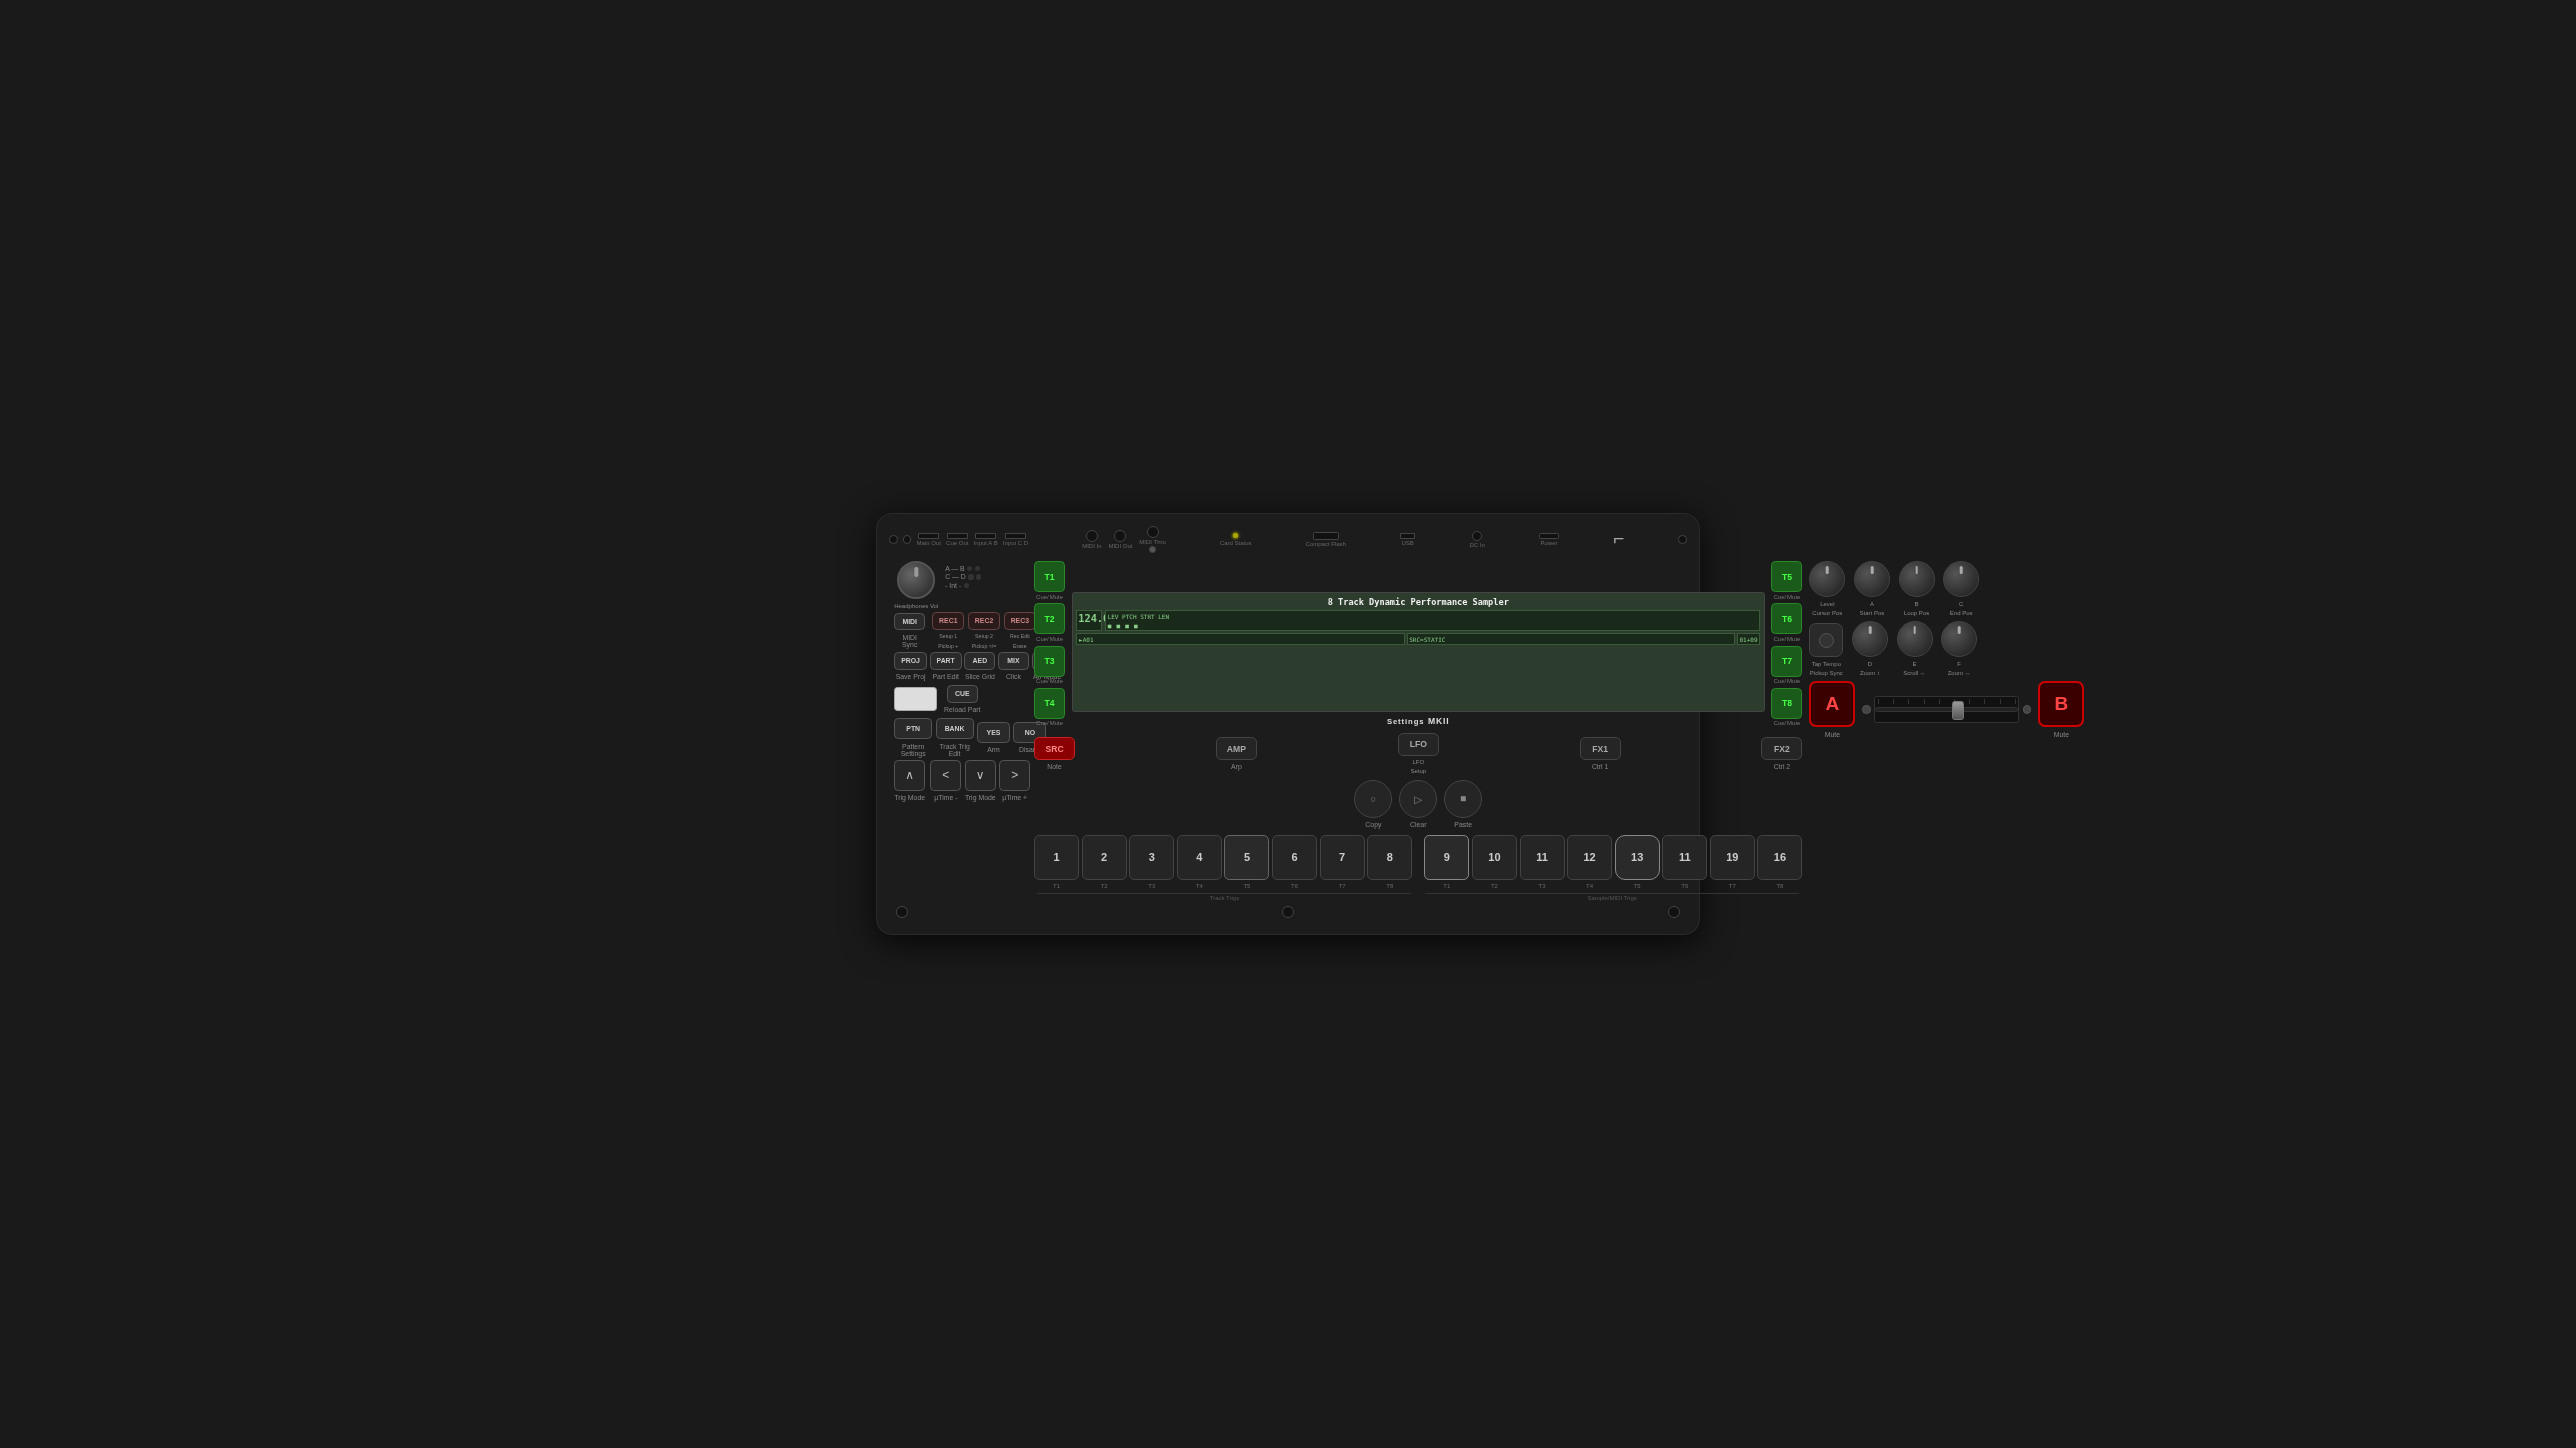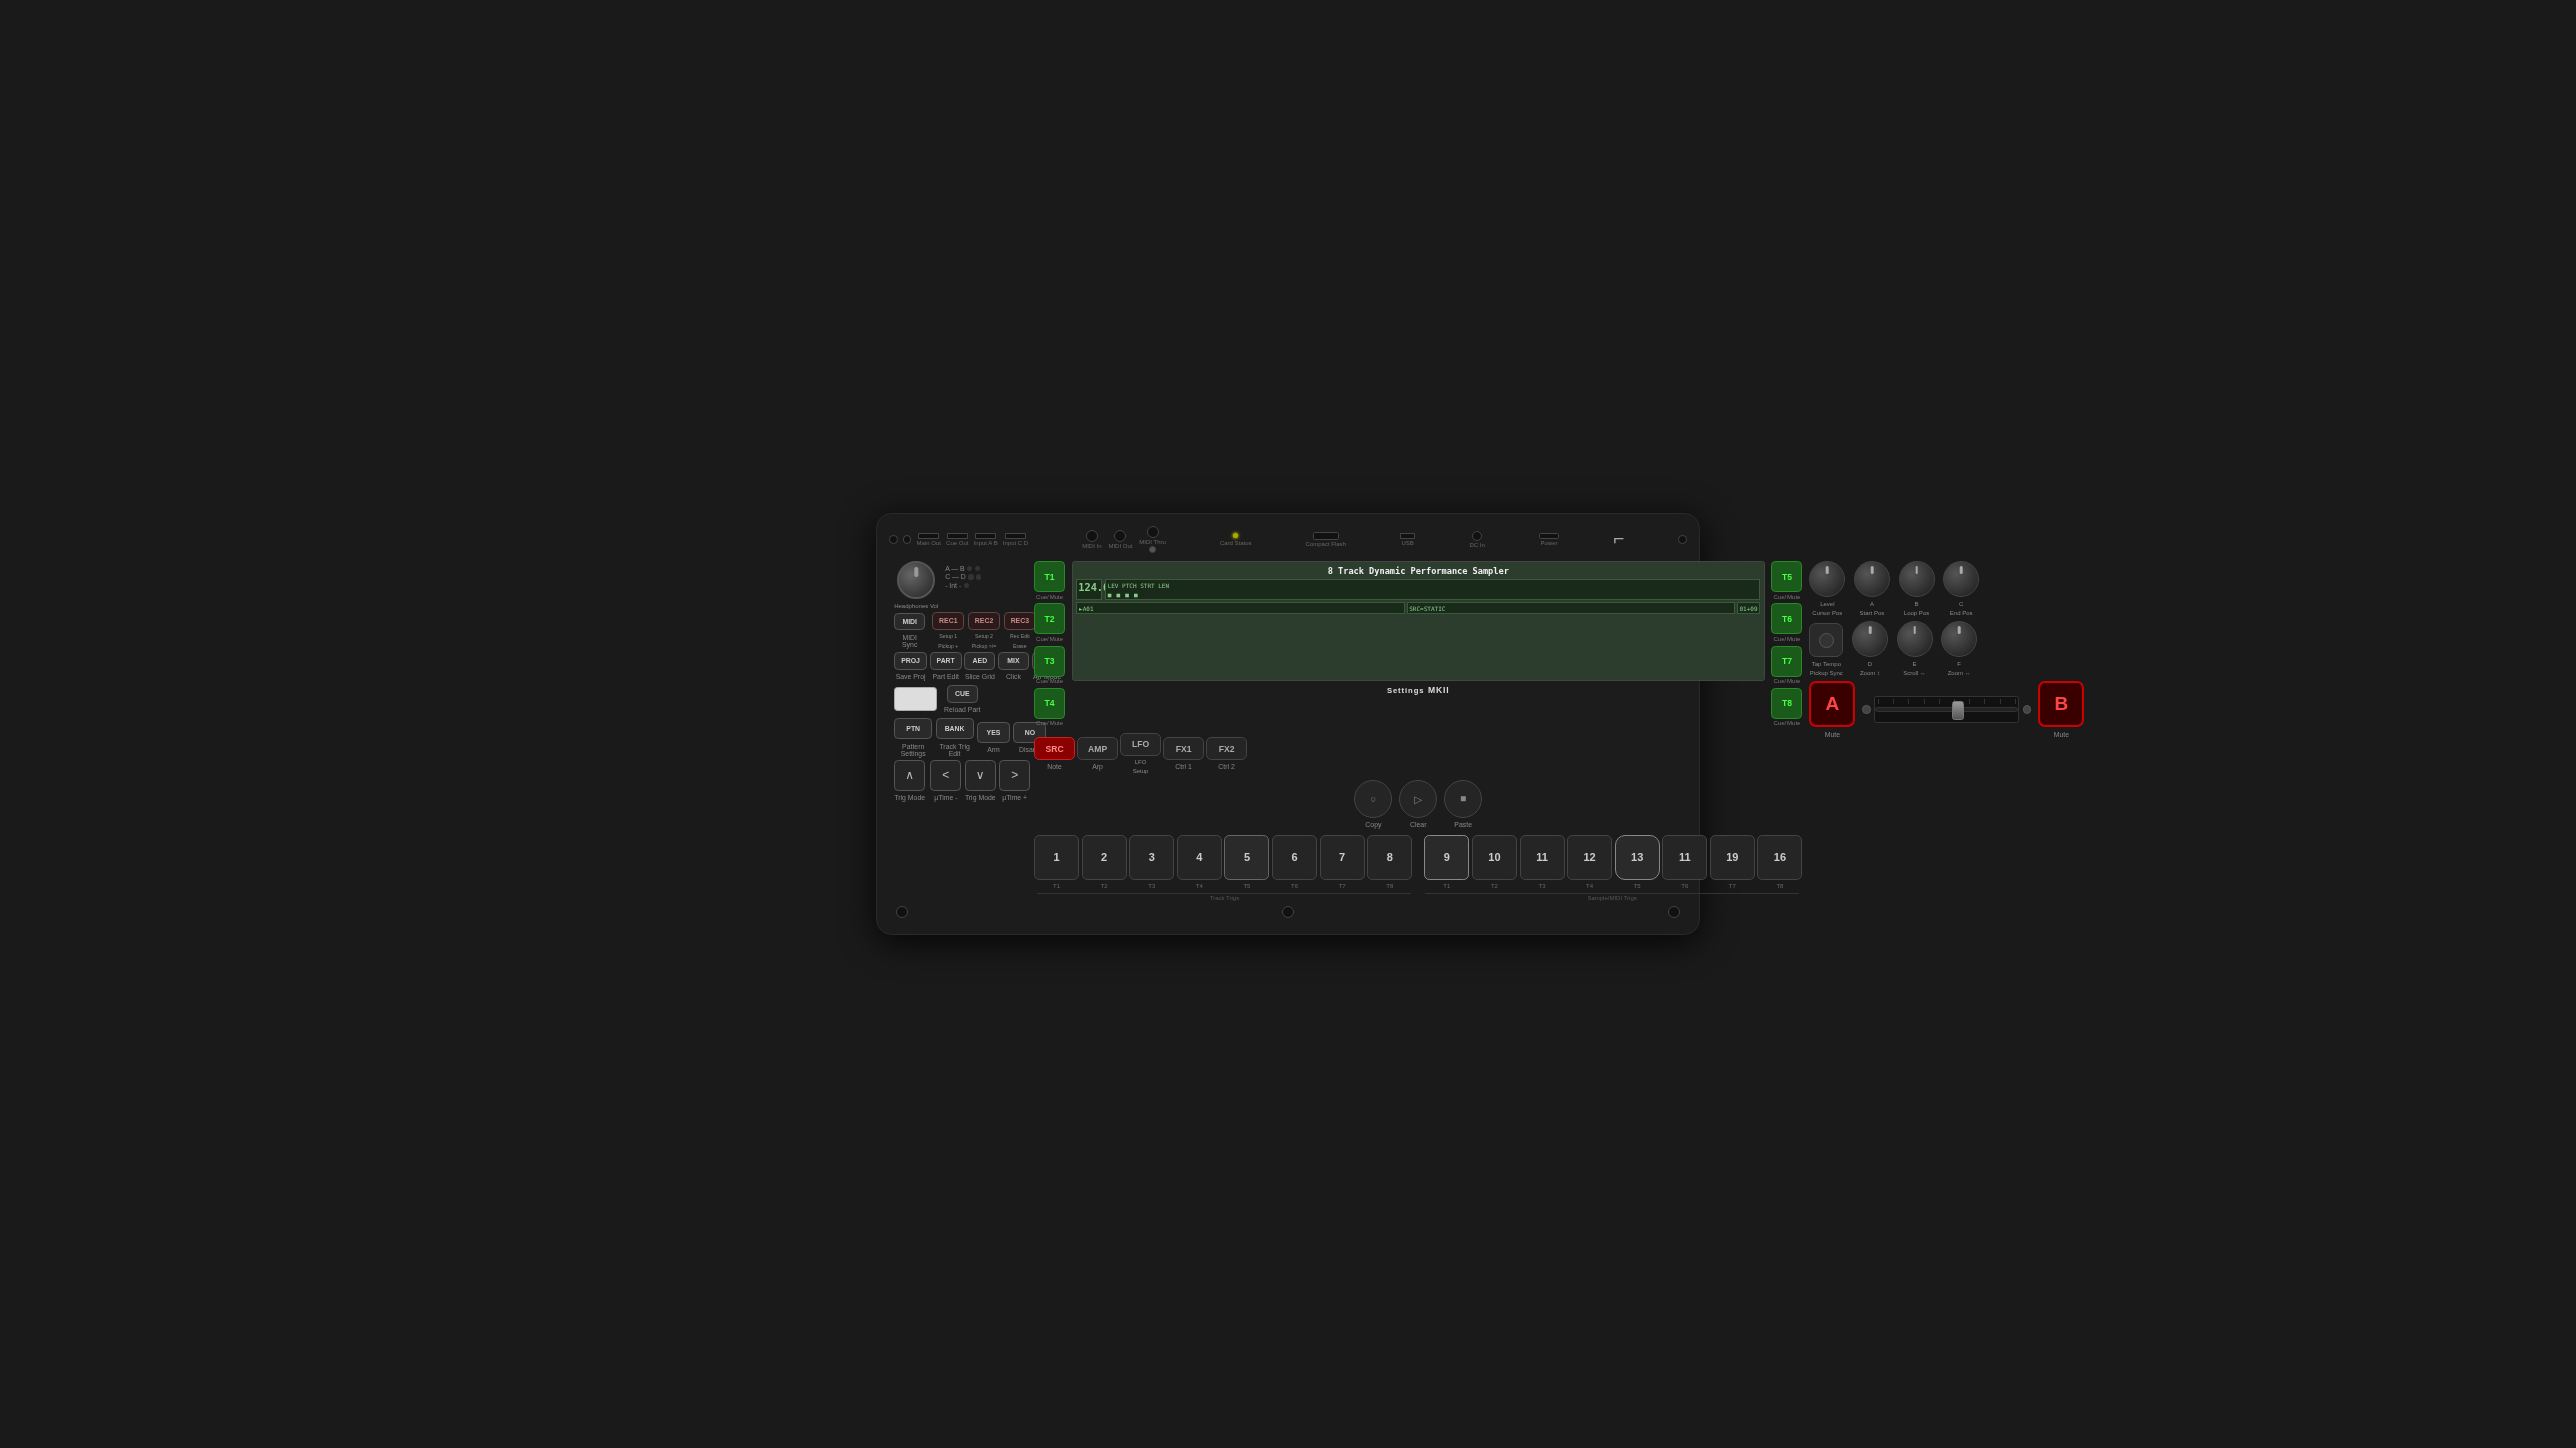--- a/index.html
+++ b/index.html
@@ -575,21 +575,21 @@
           </div>
           <div class="cue-mute-row">
             <div class="t-btn t-btn-active">T4</div>
             <div style="display:flex;gap:0.9px;">
               <span class="cue-label">Cue/</span>
               <span class="mute-label">Mute</span>
             </div>
           </div>
         </div>
 
-        <div style="flex:1;">
+        <div style="flex:1;margin-top:31px;">
           <div class="screen-display">
             <div class="screen-title">8 Track Dynamic Performance Sampler</div>
             <div style="display:flex;gap:2.6px;margin-bottom:1.7px;">
               <div style="width:26px;background:#1a2a1a;border:0.9px solid #3a5a3a;font-size:6.9px;color:#88cc88;font-family:monospace;text-align:center;padding:0.9px;">
                 <div style="font-size:10.3px;font-weight:bold;">124.0</div>
               </div>
               <div style="flex:1;background:#1a2a1a;border:0.9px solid #3a5a3a;padding:1.7px;font-size:6px;color:#88cc88;font-family:monospace;">
                 <div>LEV PTCH STRT LEN</div>
                 <div style="display:flex;gap:5.2px;margin-top:1.7px;">
                   <span>■</span>
@@ -642,21 +642,21 @@
             <div class="t-btn t-btn-active">T8</div>
             <div style="display:flex;gap:0.9px;">
               <span class="cue-label">Cue/</span>
               <span class="mute-label">Mute</span>
             </div>
           </div>
         </div>
 
       </div>
 
-      <div class="flex-row" style="gap:2px;margin-bottom:5.2px;justify-content:flex-start;">
+      <div class="flex-row" style="gap:2px;margin-bottom:5.2px;justify-content:space-between;">
         <div class="flex-col">
           <div class="src-btn">SRC</div>
           <span class="label">Note</span>
         </div>
         <div class="flex-col">
           <div class="src-btn-off">AMP</div>
           <span class="label">Arp</span>
         </div>
         <div class="flex-col">
           <div class="src-btn-off">LFO</div>

